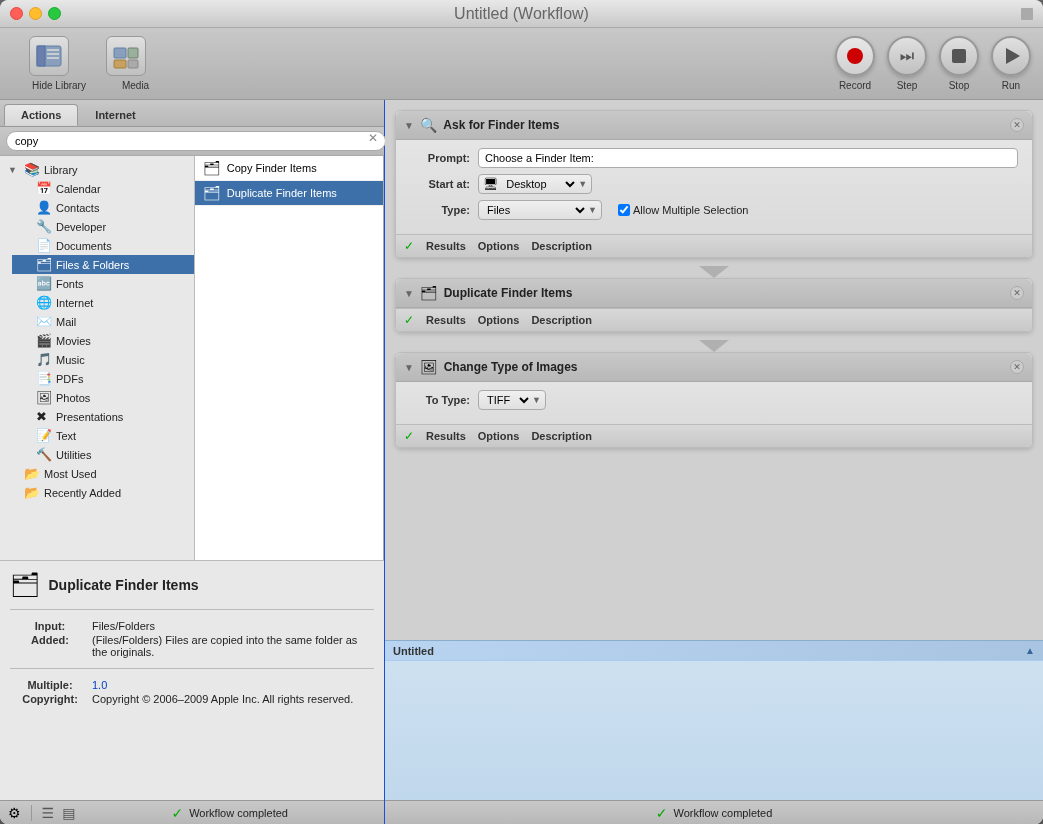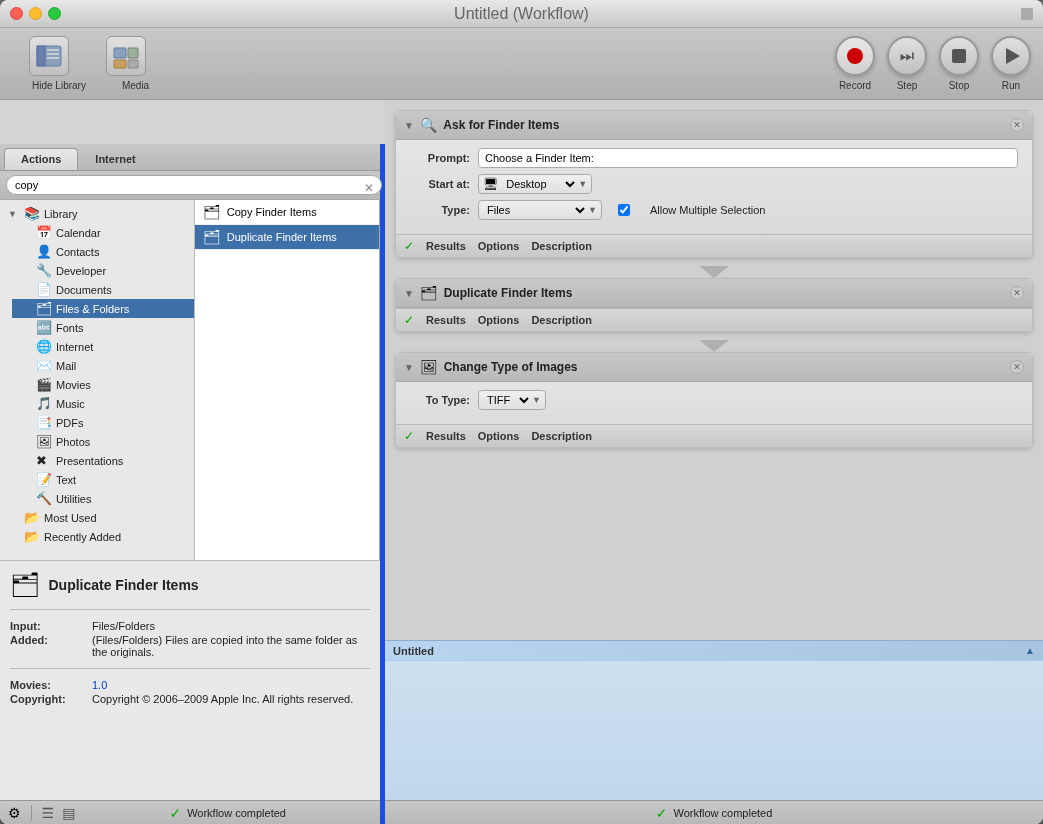--- a/index.html
+++ b/index.html
@@ -92,22 +92,21 @@
       display: flex;
       overflow: hidden;
     }
 
     
     .left-panel {
       width: 385px;
       display: flex;
       flex-direction: column;
       background: #d4d4d4;
-      border-right: 5px solid #1d4ed8;
-      margin-top: 44px;
+      border-right: 1px solid #1d4ed8;
     }
 
     
     .tab-bar {
       display: flex;
       background: linear-gradient(to bottom, #c8c8c8, #b8b8b8);
       border-bottom: 1px solid #999;
       padding: 4px 4px 0;
     }
     .tab {
@@ -124,21 +123,21 @@
       border-color: #999;
       border-bottom-color: #d4d4d4;
     }
 
     
     .search-bar {
       padding: 4px 6px;
       background: linear-gradient(to bottom, #c8c8c8, #b8b8b8);
       border-bottom: 1px solid #aaa;
       display: flex;
-      align-items: flex-end;
+      align-items: flex-start;
     }
     .search-input {
       flex: 1;
       height: 20px;
       border-radius: 10px;
       border: 1px solid #aaa;
       background: white;
       padding: 0 20px 0 8px;
       font-size: 11px;
       outline: none;
@@ -212,21 +211,21 @@
     }
     .desc-header {
       display: flex;
       align-items: center;
       gap: 8px;
     }
     .desc-icon { font-size: 24px; }
     .desc-title { font-size: 14px; font-weight: bold; color: #222; }
     .desc-text { font-size: 11px; color: #444; line-height: 1.4; }
     .desc-meta { display: grid; grid-template-columns: 80px 1fr; gap: 2px; font-size: 11px; }
-    .desc-key { text-align: left; font-weight: bold; color: #333; }
+    .desc-key { text-align: center; font-weight: bold; color: #333; }
     .desc-val { color: #222; }
     .desc-val-blue { color: #0040cc; }
     .desc-divider { border-top: 1px solid #bbb; margin: 4px 0; }
 
     
     .status-bar {
       height: 24px;
       background: linear-gradient(to bottom, #c8c8c8, #b8b8b8);
       border-top: 1px solid #999;
       display: flex;
@@ -289,21 +288,21 @@
       background: white;
     }
     .wf-select-wrap {
       display: flex; align-items: center;
       background: linear-gradient(to bottom, #f0f0f0, #e0e0e0);
       border: 1px solid #aaa; border-radius: 4px;
       height: 20px; padding: 0 4px;
     }
     .wf-select { background: transparent; border: none; font-size: 11px; outline: none; cursor: pointer; }
     .wf-select-arrow { font-size: 9px; color: #666; }
-    .wf-checkbox-row { display: flex; align-items: flex-end; gap: 20px; font-size: 11px; color: #222; margin-left: 8px; }
+    .wf-checkbox-row { display: flex; align-items: flex-end; gap: 3px; font-size: 11px; color: #222; margin-left: 8px; }
     .wf-checkbox { width: 12px; height: 12px; }
     .wf-footer {
       display: flex; align-items: center;
       padding: 4px 8px;
       background: linear-gradient(to bottom, #d8d8d8, #c8c8c8);
       border-radius: 0 0 6px 6px;
       border-top: 1px solid #bbb;
       gap: 12px;
     }
     .wf-footer-check { color: #00aa00; font-size: 12px; }
@@ -544,21 +543,21 @@
         </div>
         <div class="desc-divider"></div>
         <div class="desc-meta">
           <span class="desc-key">Input:</span>
           <span class="desc-val">Files/Folders</span>
           <span class="desc-key">Added:</span>
           <span class="desc-val">(Files/Folders) Files are copied into the same folder as the originals.</span>
         </div>
         <div class="desc-divider"></div>
         <div class="desc-meta">
-          <span class="desc-key">Movies:</span>
+          <span class="desc-key">Multiple:</span>
           <span class="desc-val desc-val-blue">1.0</span>
           <span class="desc-key">Copyright:</span>
           <span class="desc-val">Copyright © 2006–2009 Apple Inc.  All rights reserved.</span>
         </div>
       </div>
 
       <div class="status-bar">
         <span class="status-gear">⚙</span>
         <div class="status-divider"></div>
         <span class="status-icon-btn">☰</span>

